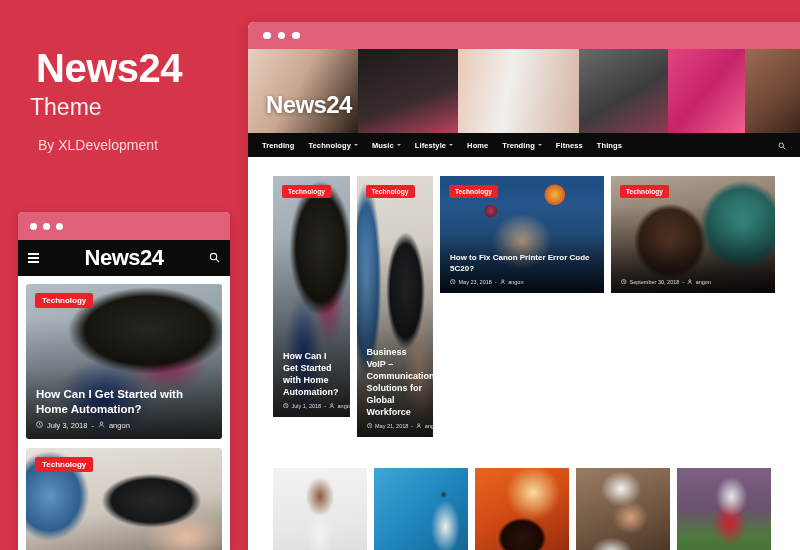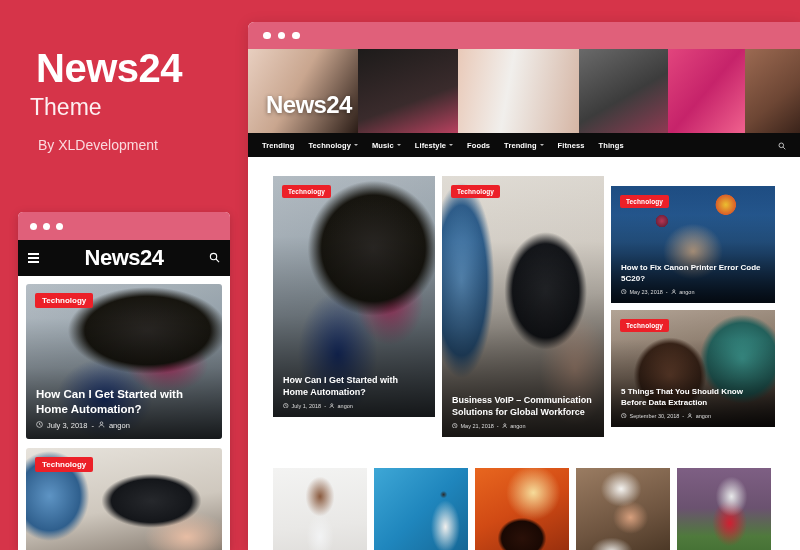--- a/index.html
+++ b/index.html
@@ -102,21 +102,21 @@
   }
   .caret {
     width:0; height:0; border-left:2.5px solid transparent;
     border-right:2.5px solid transparent; border-top:2.5px solid #bdbdbd;
   }
   .nav-search { margin-left:auto; color:#cfcfcf; }
 
   
   .content { background:#fff; padding:19px 25px 0 25px; }
   .grid-top { display:flex; gap:7px; }
-  .col { display:flex; flex-direction:column; gap:7px;justify-content:center; }
+  .col { display:flex; flex-direction:row; gap:7px; }
 
   .card { position:relative; overflow:hidden; background:#333; }
   .card-big { width:164px; height:241px; }
   .card-mid { width:164px; height:261px; }
   .card-sm  { width:164px; height:117px; }
 
   .shade {
     position:absolute; inset:0;
     background:linear-gradient(to top, rgba(0,0,0,0.82) 0%, rgba(0,0,0,0.30) 42%, rgba(0,0,0,0.03) 75%);
   }
@@ -296,21 +296,21 @@
     </span>
     <span class="navitem">
       <span>Music</span>
       <i class="caret"></i>
     </span>
     <span class="navitem">
       <span>Lifestyle</span>
       <i class="caret"></i>
     </span>
     <span class="navitem">
-      <span>Foods</span>
+      <span>Home</span>
     </span>
     <span class="navitem">
       <span>Trending</span>
       <i class="caret"></i>
     </span>
     <span class="navitem">
       <span>Fitness</span>
     </span>
     <span class="navitem">
       <span>Things</span>
@@ -400,21 +400,20 @@
               </span>
               <span>angon</span>
             </div>
           </div>
         </div>
 
         <div class="card card-sm ph-data">
           <div class="shade"></div>
           <span class="badge">Technology</span>
           <div class="ctext">
-            <div class="ctitle ctitle-sm">5 Things That You Should Know Before Data Extraction</div>
             <div class="cmeta">
               <span class="clock">
                 <svg width="5.5" height="5.5" viewBox="0 0 16 16" fill="none" stroke="#dedede" stroke-width="2">
                   <circle cx="8" cy="8" r="6.6"></circle>
                     <path d="M8 4.2V8l2.8 1.8"></path>
                 </svg>
               </span>
               <span>September 30, 2018</span>
               <span>-</span>
               <span class="person">

